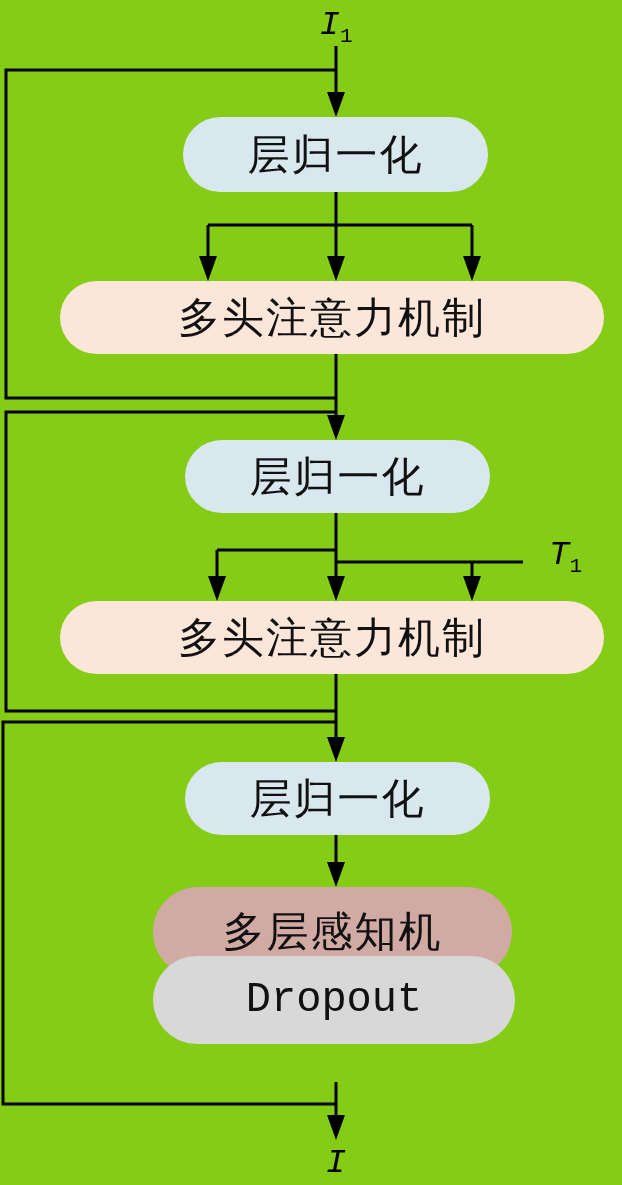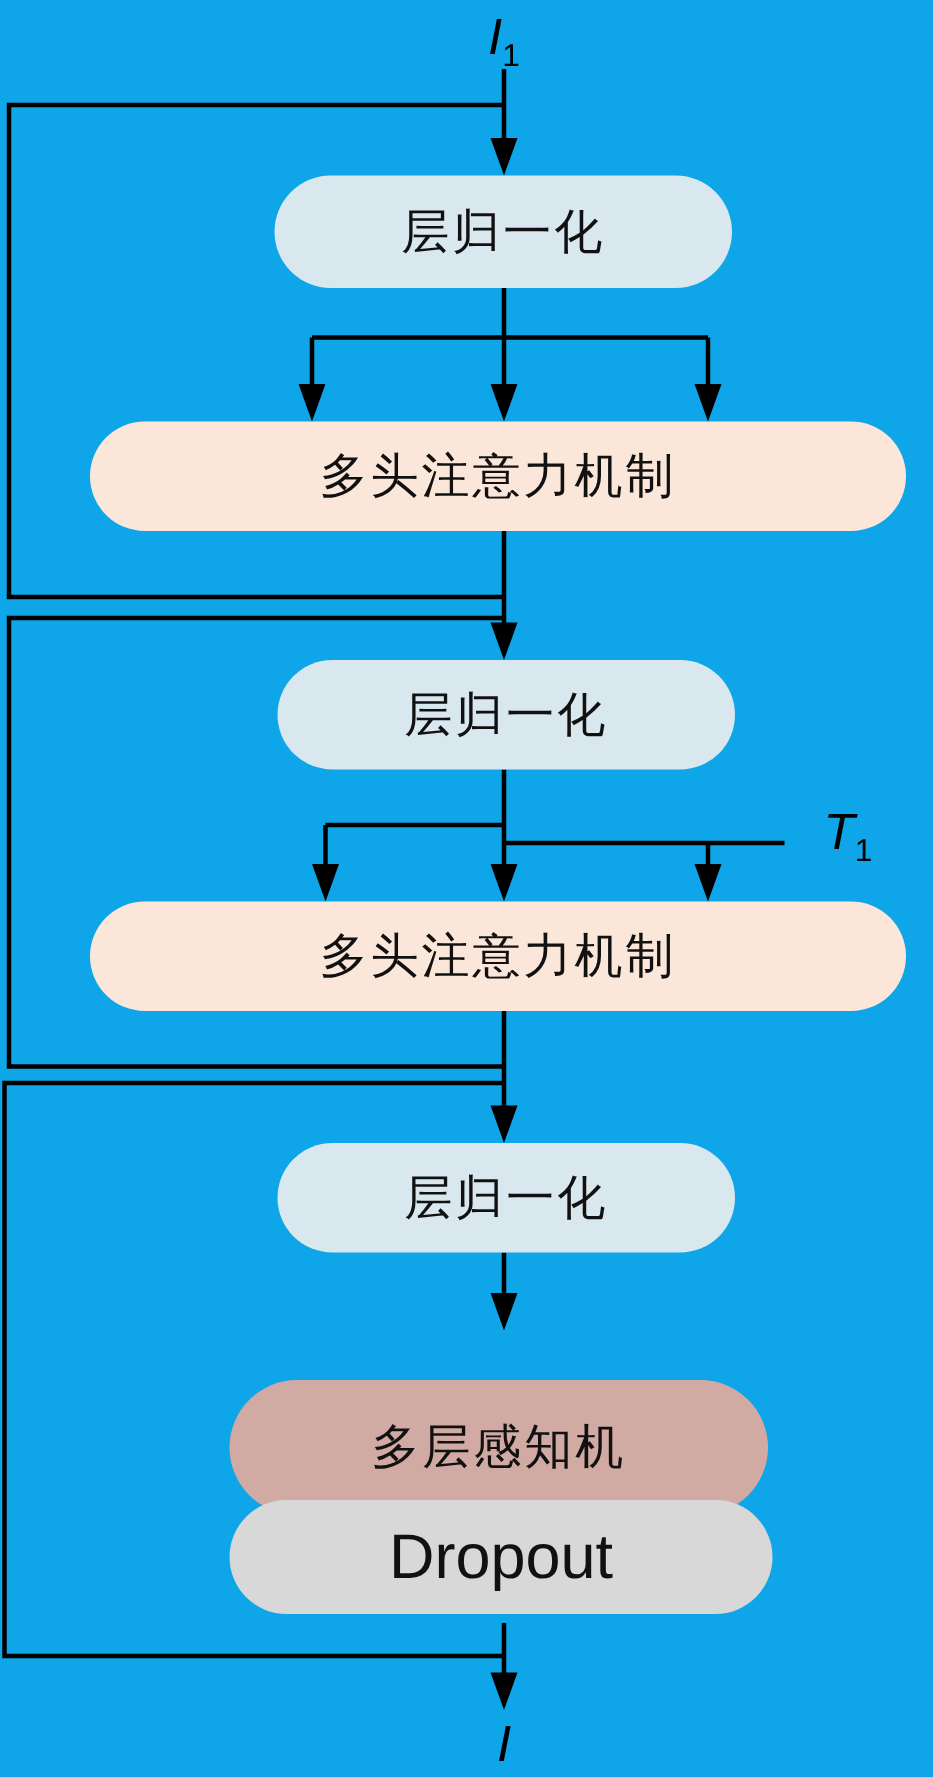--- a/index.html
+++ b/index.html
@@ -1,46 +1,46 @@
 <!DOCTYPE html>
 <html><head>
 <meta charset="utf-8">
 <style>
   html, body { margin: 0; padding: 0; background: #ffffff; }
   .stage {
     position: relative;
     width: 622px;
     height: 1185px;
-    background: #0ea5e9;
+    background: #84cc16;
     overflow: hidden;
-    font-family: Liberation Sans, sans-serif;
+    font-family: Liberation Mono, monospace;
   }
   .wires-svg {
     position: absolute;
     left: 0; top: 0;
     width: 622px; height: 1185px;
   }
   .node {
     position: absolute;
     display: flex;
     align-items: center;
     justify-content: center;
     border-radius: 999px;
     color: #111111;
-    font-size: 32px;
+    font-size: 42px;
     letter-spacing: 2px;
     white-space: nowrap;
   }
   .n-ln1 { left: 183px; top: 117px; width: 305px; height: 75px; }
   .n-attn1 { left: 60px;  top: 281px; width: 544px; height: 73px; }
   .n-ln2 { left: 185px; top: 440px; width: 305px; height: 73px; }
   .n-attn2 { left: 60px;  top: 601px; width: 544px; height: 73px; }
   .n-ln3 { left: 185px; top: 762px; width: 305px; height: 73px; }
-  .n-mlp { left: 153px; top: 887px; width: 359px; height: 90px; margin-top: 33px; }
-  .n-drop { left: 153px; top: 1000px; width: 362px; height: 76px; letter-spacing: 0; font-size: 42px; align-items: center; }
+  .n-mlp { left: 153px; top: 887px; width: 359px; height: 90px; }
+  .n-drop { left: 153px; top: 956px; width: 362px; height: 88px; letter-spacing: 0; font-size: 42px; align-items: center; }
   .io-label {
     position: absolute;
     color: #000000;
     font-style: italic;
     font-size: 34px;
     line-height: 1;
     white-space: nowrap;
   }
   .io-label sub {
     font-style: normal;

